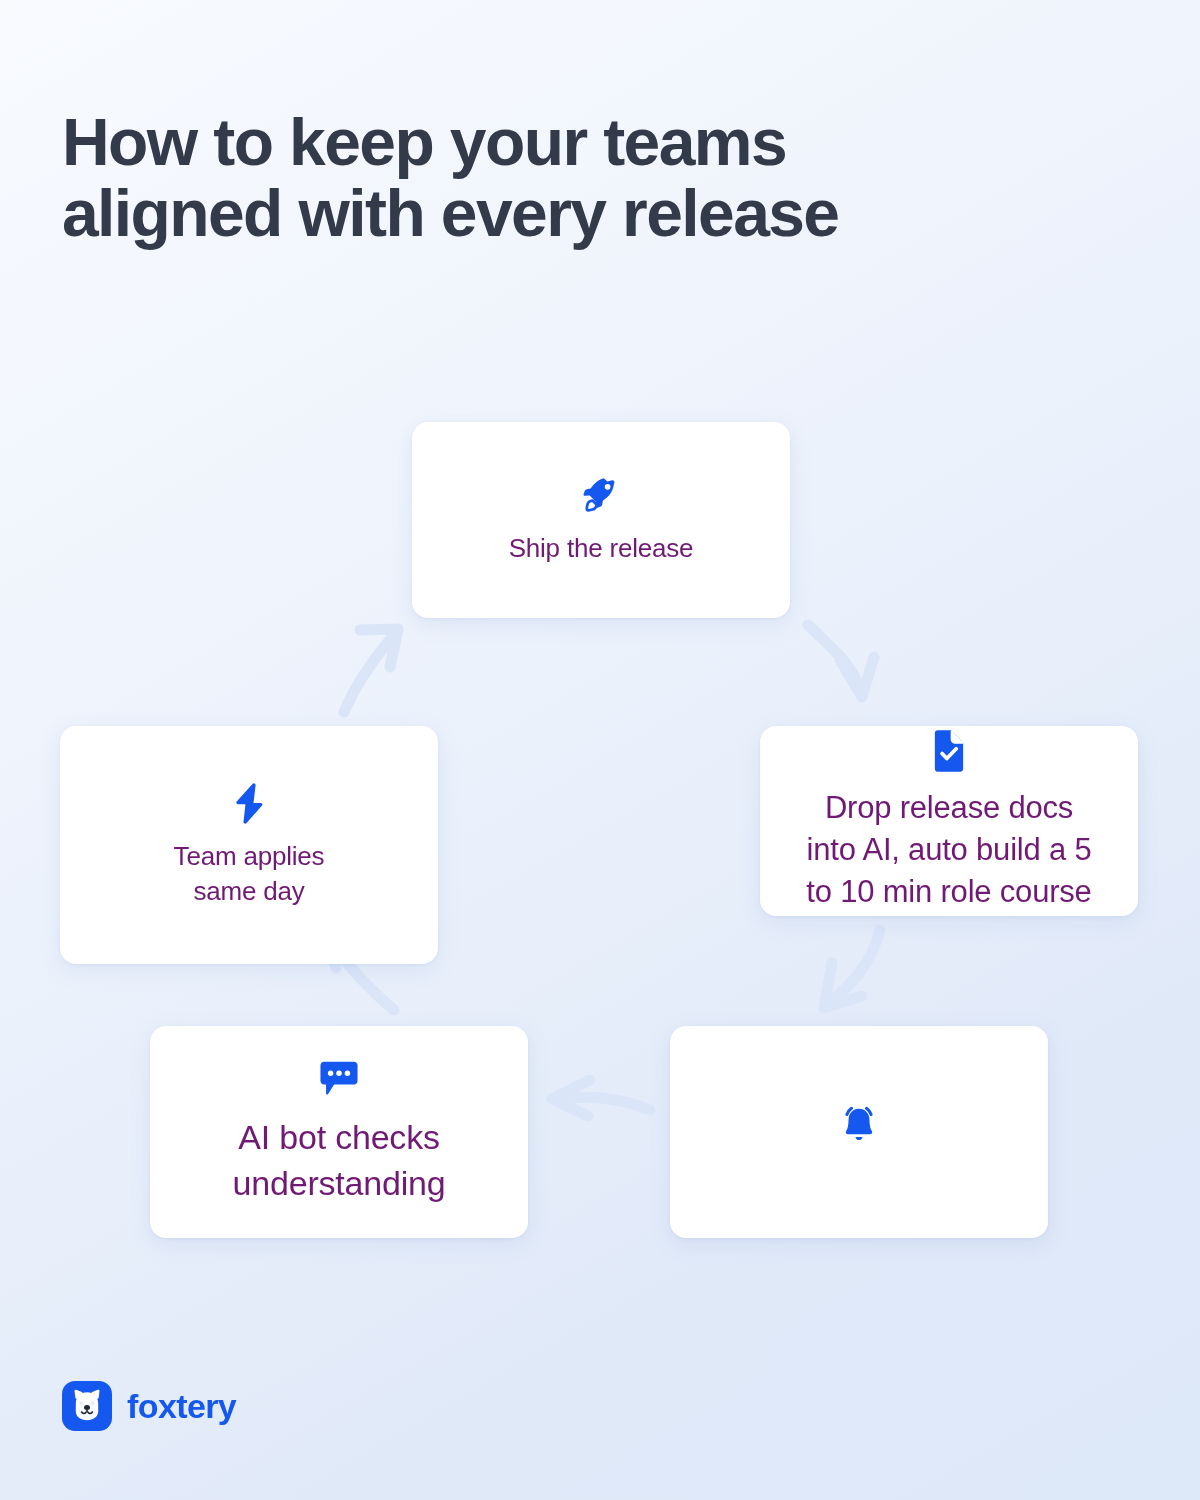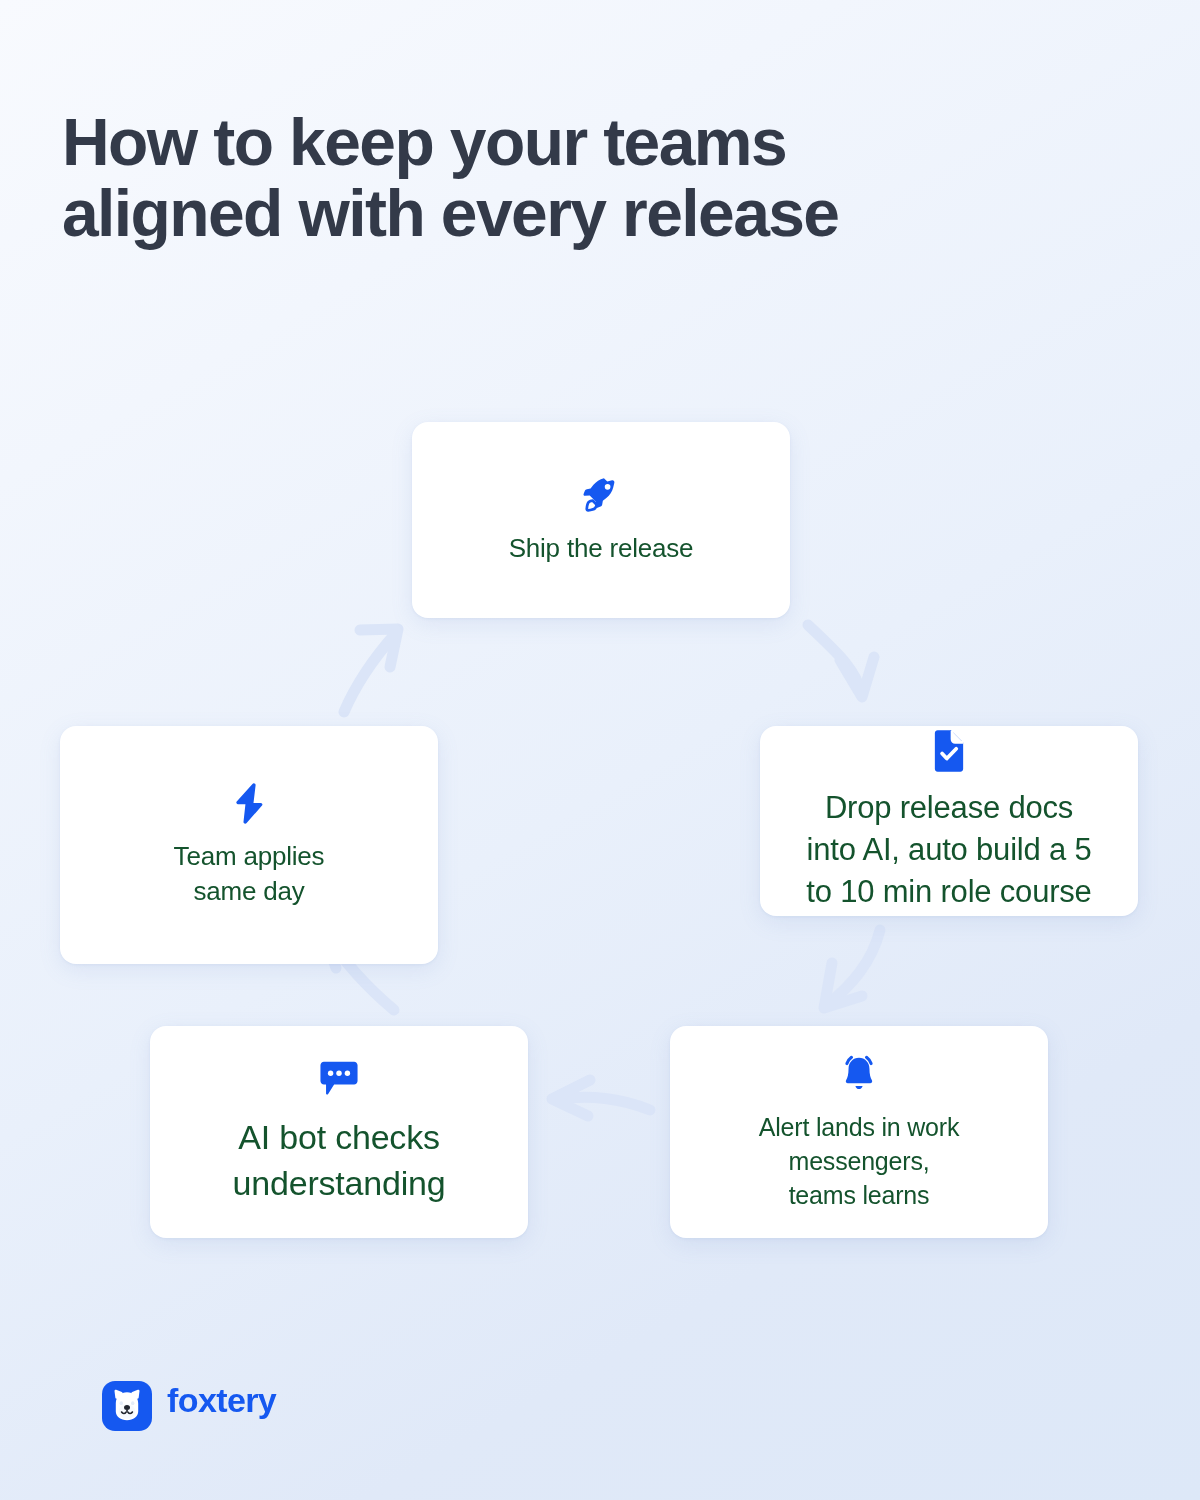--- a/index.html
+++ b/index.html
@@ -63,21 +63,21 @@
 
   .card-icon {
     display:block;
     margin-bottom:14px;
     line-height:0;
   }
 
   .card-label {
     font-size:25px;
     line-height:1.36;
-    color:#14532d;
+    color:#701a75;
     letter-spacing:-0.2px;
     white-space:pre-line;
   }
 
   
   .card-ship        { left:412px; top:422px;  width:378px; height:196px; }
   .card-docs        { left:760px; top:726px;  width:378px; height:190px; }
   .card-alert       { left:670px; top:1026px; width:378px; height:212px; }
   .card-bot         { left:150px; top:1026px; width:378px; height:212px; }
   .card-apply       { left:60px;  top:726px;  width:378px; height:238px; }
@@ -87,23 +87,22 @@
   .card-alert .card-label { font-size:25px; }
   .card-bot   .card-label { font-size:34px; }
   .card-apply .card-label { font-size:26px; }
 
   
   .brand {
     position:absolute;
     left:62px;
     top:1381px;
     display:flex;
-    align-items:flex-start;
+    align-items:center;
     gap:15px;
-    margin-left:40px;
   }
   .brand-mark {
     width:50px; height:50px;
     border-radius:13px;
     background:#1558f0;
     display:flex; align-items:center; justify-content:center;
     line-height:0;
   }
   .brand-name {
     font-size:34px;
@@ -180,23 +179,20 @@
 
   <div class="card card-alert">
     <span class="card-icon">
       <svg width="44" height="44" viewBox="0 0 24 24" fill="#1558f0">
         <path d="M12 3.2c-3.3 0-5.7 2.6-5.7 5.9 0 3.1-.55 5.0-1.35 6.3-.45.75.1 1.7.98 1.7h12.14c.88 0 1.43-.95.98-1.7-.8-1.3-1.35-3.2-1.35-6.3 0-3.3-2.4-5.9-5.7-5.9z"></path>
         <path d="M10.05 18.5c.2 1.0 1.0 1.7 1.95 1.7s1.75-.7 1.95-1.7h-3.9z"></path>
         <path d="M5.4 6.3C5.9 4.9 6.8 3.7 7.9 2.9" fill="none" stroke="#1558f0" stroke-width="1.7" stroke-linecap="round"></path>
         <path d="M18.6 6.3c-.5-1.4-1.4-2.6-2.5-3.4" fill="none" stroke="#1558f0" stroke-width="1.7" stroke-linecap="round"></path>
       </svg>
     </span>
-    <div class="card-label">Alert lands in work
-messengers,
-teams learns</div>
   </div>
 
   <div class="card card-bot">
     <span class="card-icon">
       <svg width="46" height="42" viewBox="0 0 26 24" fill="#1558f0">
         <path d="M2.4 4.2c0-1.1.9-2.0 2.0-2.0h17.2c1.1 0 2.0.9 2.0 2.0v9.0c0 1.1-.9 2.0-2.0 2.0H10.2l-3.4 5.4c-.35.55-1.2.3-1.2-.35v-5.05H4.4c-1.1 0-2.0-.9-2.0-2.0V4.2z"></path>
         <circle cx="8.2" cy="8.7" r="1.55" fill="#ffffff"></circle>
         <circle cx="13.0" cy="8.7" r="1.55" fill="#ffffff"></circle>
         <circle cx="17.8" cy="8.7" r="1.55" fill="#ffffff"></circle>
       </svg>

